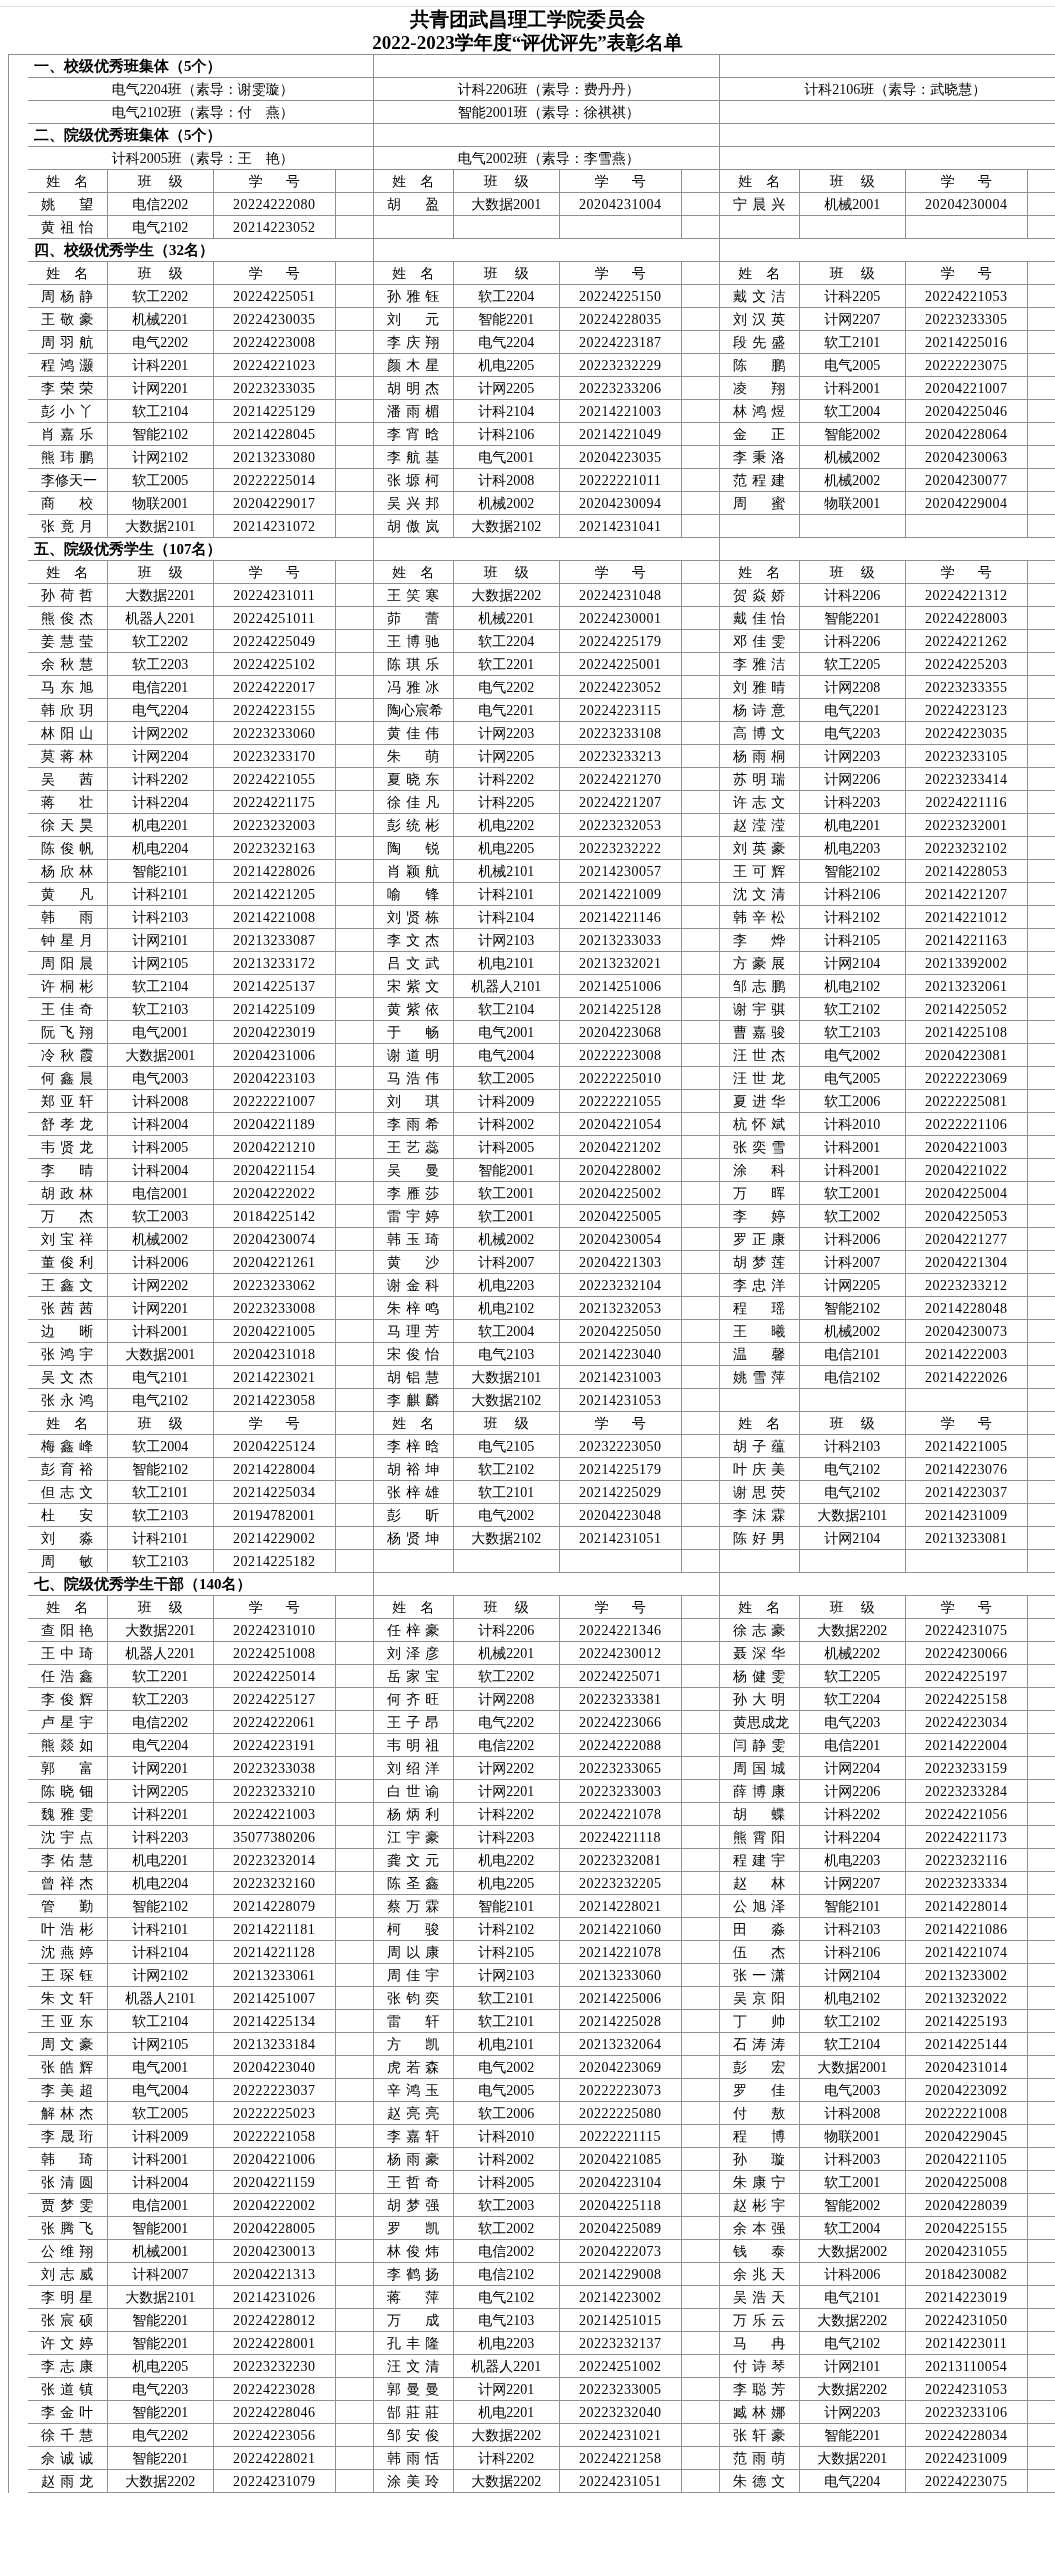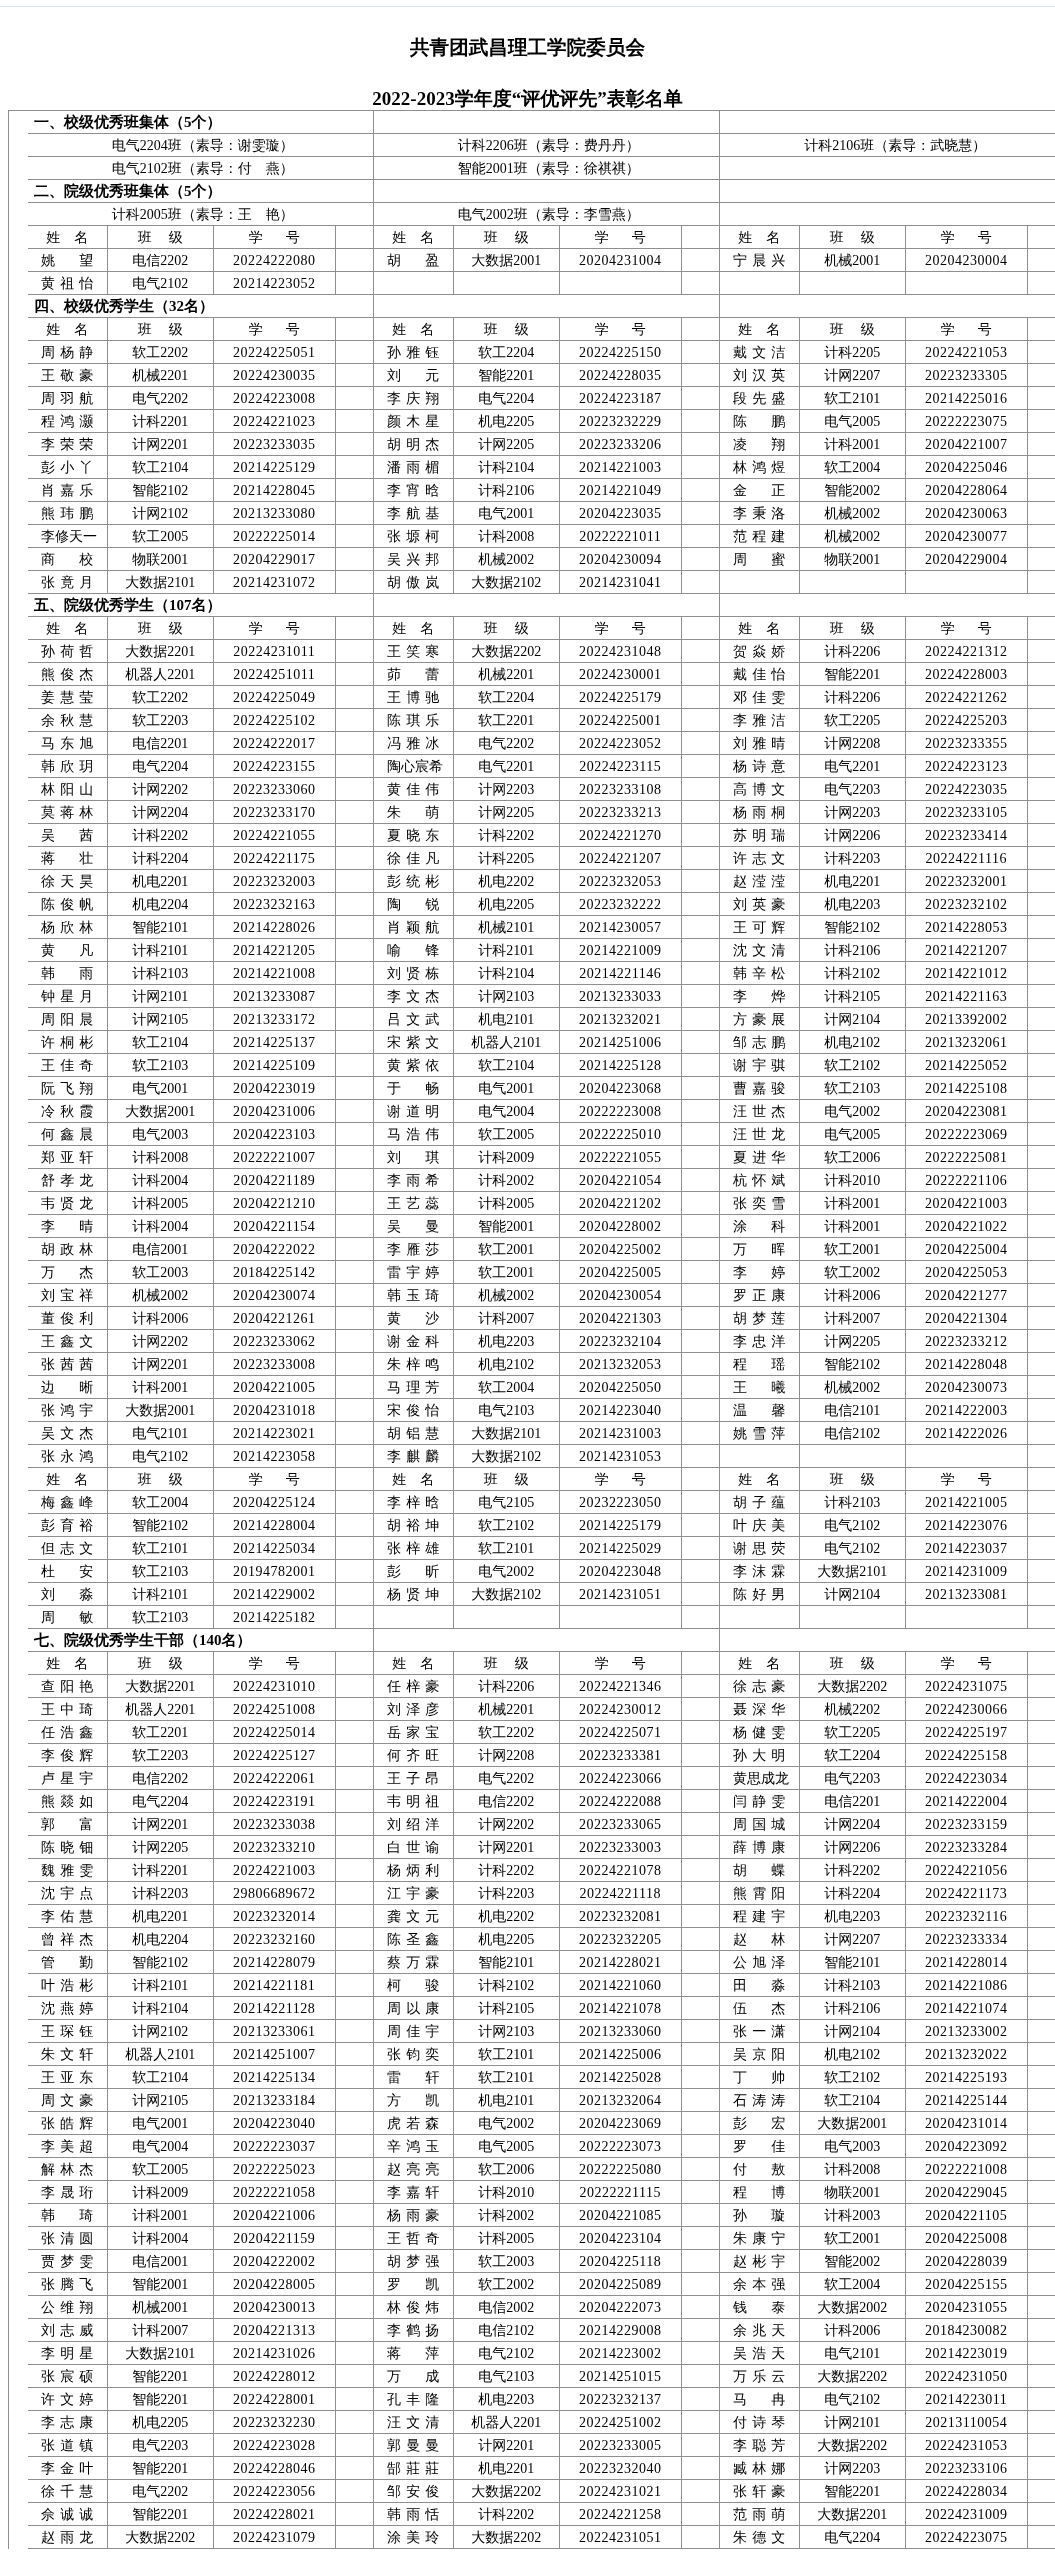--- a/index.html
+++ b/index.html
@@ -1,19 +1,19 @@
 <!DOCTYPE html>
 <html style="font-size:8.2px"><head>
 <meta charset="utf-8">
 <style>
   html,body{margin:0;padding:0;background:#ffffff;}
   body{width:1055px;font-family:"Liberation Serif","DejaVu Serif",serif;color:#000;}
   .topline{height:6.2px;border-bottom:0.5px solid #dce6f1;}
   .title-block{padding-top:1px;}
-  .title-line{height:23px;line-height:23px;text-align:center;font-weight:bold;margin-top:28px;}
+  .title-line{height:23px;line-height:23px;text-align:center;font-weight:bold;}
   #title1{font-size:19.6px;}
   #title2{font-size:19px;}
   .tbl{width:1039px;margin-left:7.7px;border-top:0.5px solid #8f8f8f;border-left:0.5px solid #8f8f8f;padding-left:19px;}
   .row{display:grid;height:23px;}
   .srow{grid-template-columns:80px 106px 122px 38px 80px 106px 122px 38px 80px 106px 122px 38px;}
   .grow{grid-template-columns:346px 346px 347px;}
   .cell{border-right:0.5px solid #8f8f8f;border-bottom:0.5px solid #8f8f8f;overflow:hidden;white-space:nowrap;font-size:14px;line-height:23px;}
   .name{padding:0 13.4px;text-align:justify;text-align-last:justify;}
   .clazz{text-align:center;}
   .sid{text-align:center;letter-spacing:0.5px;}
@@ -1038,21 +1038,21 @@
       <div class="cell sid">20224221078</div>
       <div class="cell spacer"></div>
       <div class="cell name">胡蝶</div>
       <div class="cell clazz">计科2202</div>
       <div class="cell sid">20224221056</div>
       <div class="cell spacer"></div>
     </div>
     <div class="row srow">
       <div class="cell name">沈宇点</div>
       <div class="cell clazz">计科2203</div>
-      <div class="cell sid">29806689672</div>
+      <div class="cell sid">35077380206</div>
       <div class="cell spacer"></div>
       <div class="cell name">江宇豪</div>
       <div class="cell clazz">计科2203</div>
       <div class="cell sid">20224221118</div>
       <div class="cell spacer"></div>
       <div class="cell name">熊霄阳</div>
       <div class="cell clazz">计科2204</div>
       <div class="cell sid">20224221173</div>
       <div class="cell spacer"></div>
     </div>

